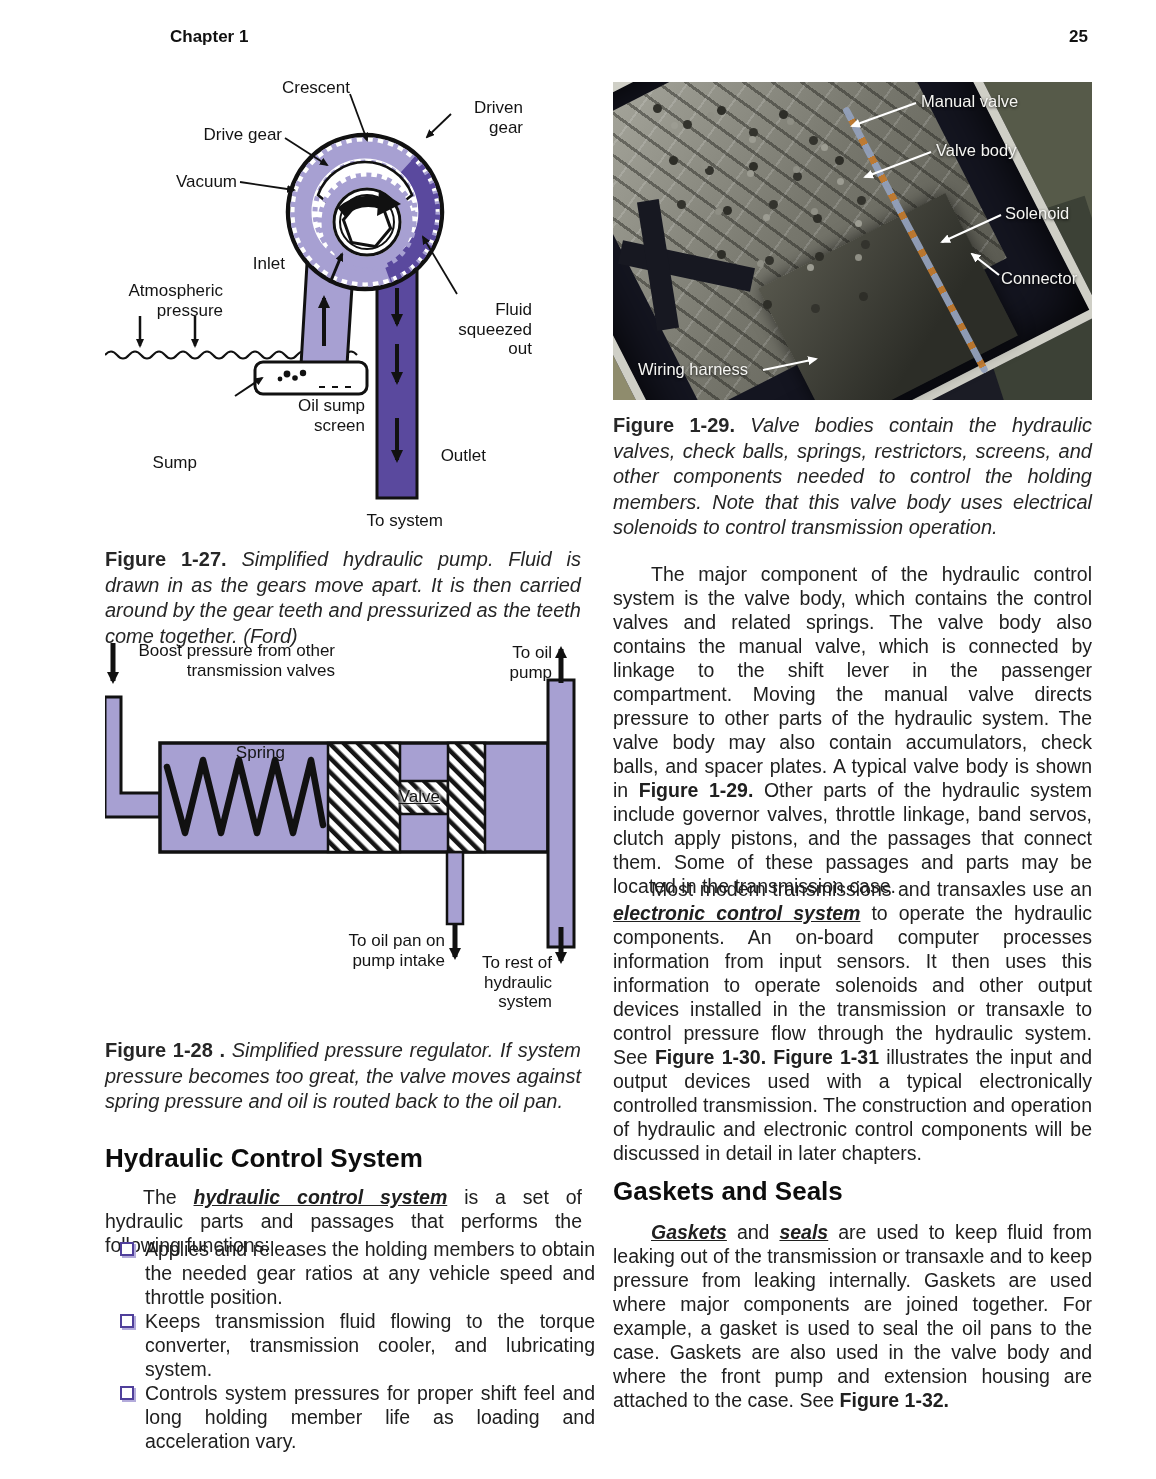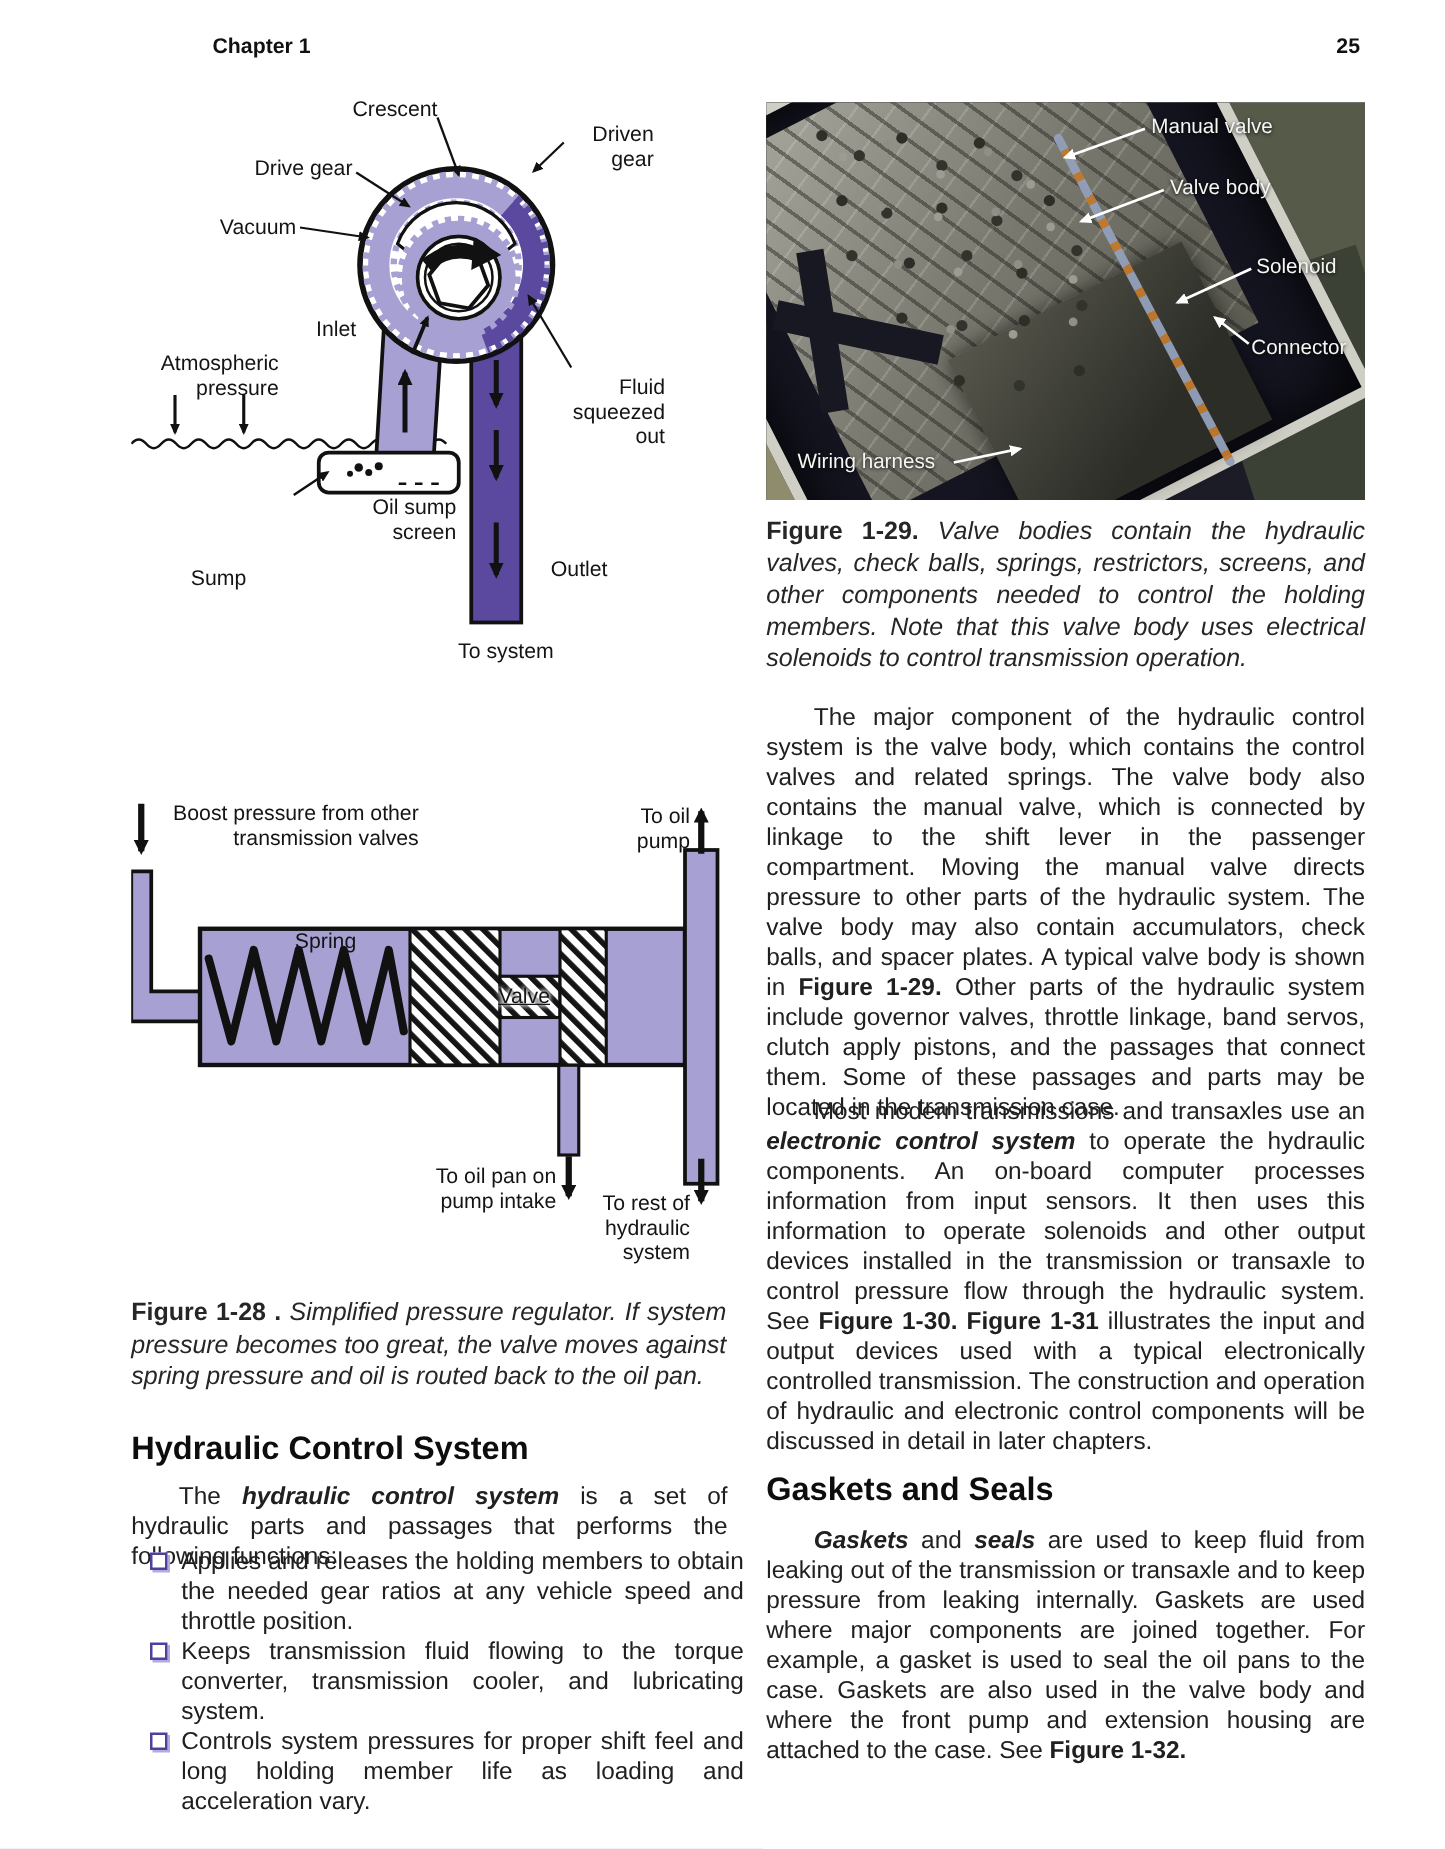--- a/index.html
+++ b/index.html
@@ -4,21 +4,21 @@
 <style>
   html,body{margin:0;padding:0;background:#ddd;}
   .page{position:relative;width:1156px;height:1479px;background:#fff;margin:0 auto;
         font-family:"Liberation Sans","DejaVu Sans",sans-serif;color:#1d1d1d;overflow:hidden;}
   .hdr{position:absolute;top:27px;font-size:17px;font-weight:bold;color:#111;}
   .lbl{position:absolute;font-size:17px;line-height:1.16;text-align:right;color:#141414;}
   .cap{position:absolute;font-size:20px;line-height:25.5px;font-style:italic;text-align:justify;color:#262626;}
   .cap .lead{font-style:normal;font-weight:bold;}
   .bt{position:absolute;font-size:19.5px;line-height:24px;text-align:justify;color:#202020;}
   .ind{text-indent:38px;}
-  .bi{font-weight:bold;font-style:italic;}
+  .bi{font-weight:bold;font-style:italic;text-decoration:underline;}
   .h2{position:absolute;font-size:26px;font-weight:bold;color:#0d0d0d;margin:0;}
   ul.bullets{position:absolute;margin:0;padding:0;list-style:none;width:477px;}
   ul.bullets li{position:relative;padding-left:27px;text-align:justify;font-size:19.5px;line-height:24px;color:#202020;}
   ul.bullets .sq{position:absolute;left:2px;top:5px;width:10px;height:10px;border:2.5px solid #50409b;
                  box-shadow:2px 2px 0 0 #b3abdb;background:#fff;}
   
   .fig{position:absolute;}
   
   .photo{position:absolute;left:613px;top:82px;width:479px;height:318px;background:#1b1c25;overflow:hidden;}
   .photo>div{position:absolute;}
@@ -126,20 +126,23 @@
     <div class="lbl" style="left:64px;top:94px;width:68px;">Vacuum</div>
     <div class="lbl" style="left:134px;top:176px;width:46px;">Inlet</div>
     <div class="lbl" style="left:8px;top:203px;width:110px;">Atmospheric pressure</div>
     <div class="lbl" style="left:345px;top:222px;width:82px;">Fluid squeezed out</div>
     <div class="lbl" style="left:160px;top:318px;width:100px;">Oil sump screen</div>
     <div class="lbl" style="left:36px;top:375px;width:56px;">Sump</div>
     <div class="lbl" style="left:323px;top:368px;width:58px;">Outlet</div>
     <div class="lbl" style="left:248px;top:433px;width:90px;">To system</div>
   </div>
 
+  <div class="cap" style="left:105px;top:547px;width:476px;">
+    <span class="lead">Figure 1-27.</span><span> Simplified hydraulic pump. Fluid is drawn in as the gears move apart. It is then carried around by the gear teeth and pressurized as the teeth come together. (Ford)</span>
+  </div>
 
   <div class="fig" style="left:105px;top:635px;width:475px;height:398px;">
     <svg width="475" height="398" viewBox="0 0 475 398">
       <defs>
         <pattern id="hatch" width="10" height="10" patternUnits="userSpaceOnUse" patternTransform="rotate(-45)">
           <rect width="10" height="10" fill="#fff"></rect>
             <rect width="4.5" height="10" fill="#151515"></rect>
         </pattern>
         <marker id="ab3" markerWidth="12" markerHeight="12" refX="9" refY="6" orient="auto" markerUnits="userSpaceOnUse">
           <path d="M0,0 L12,6 L0,12 Z" fill="#111"></path>

